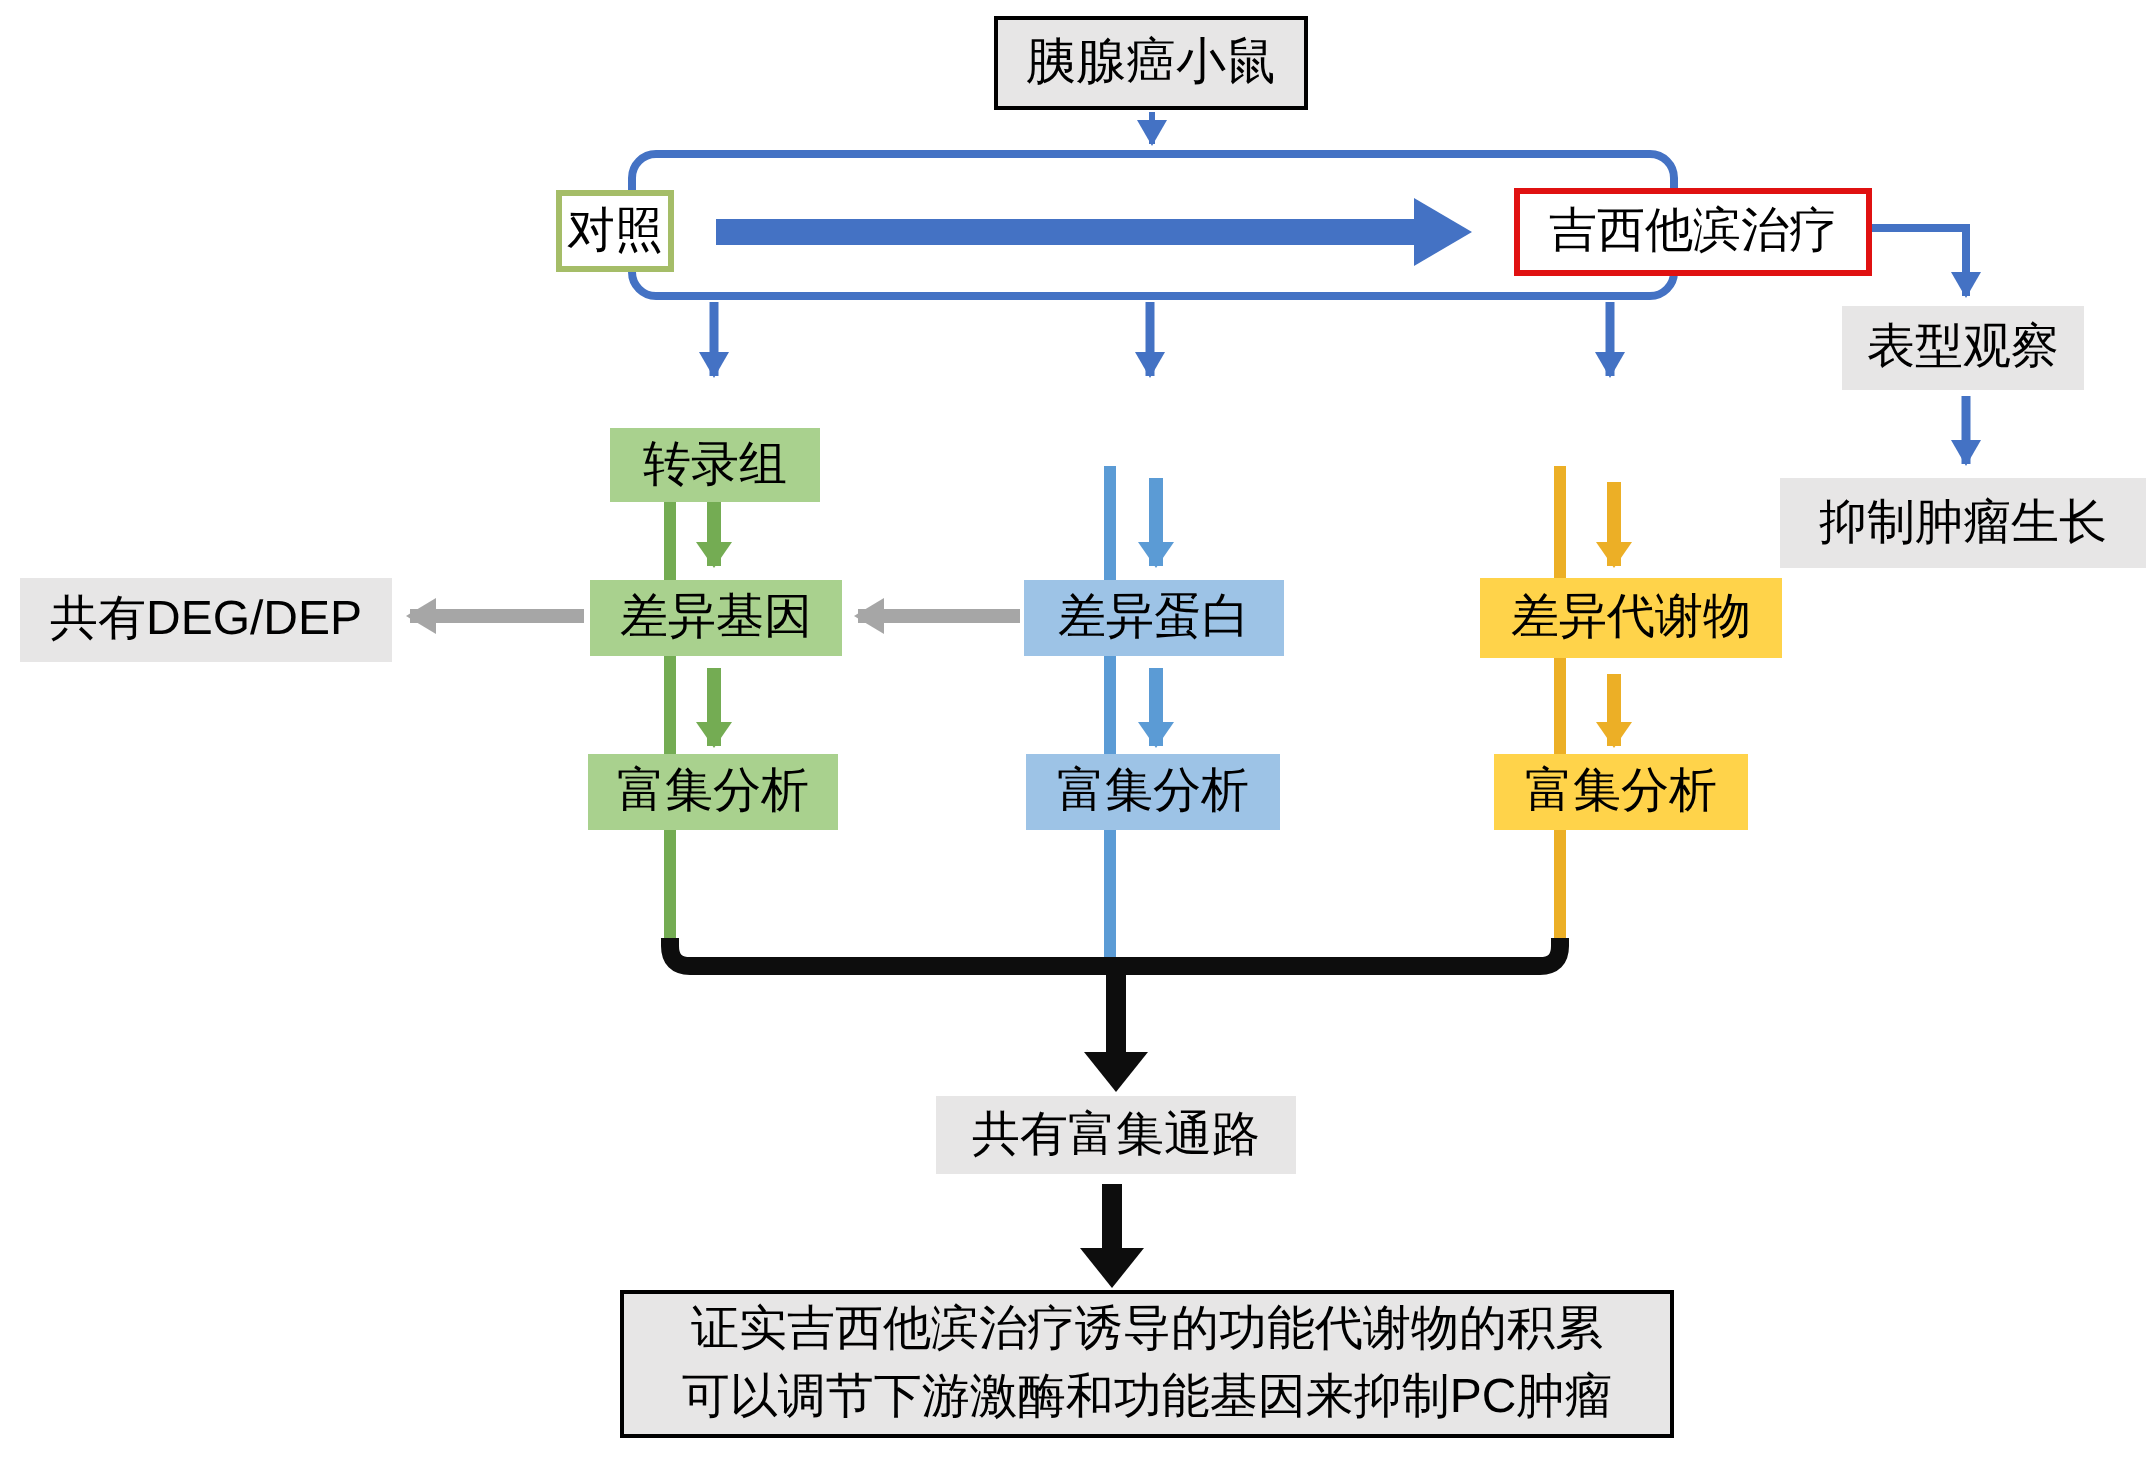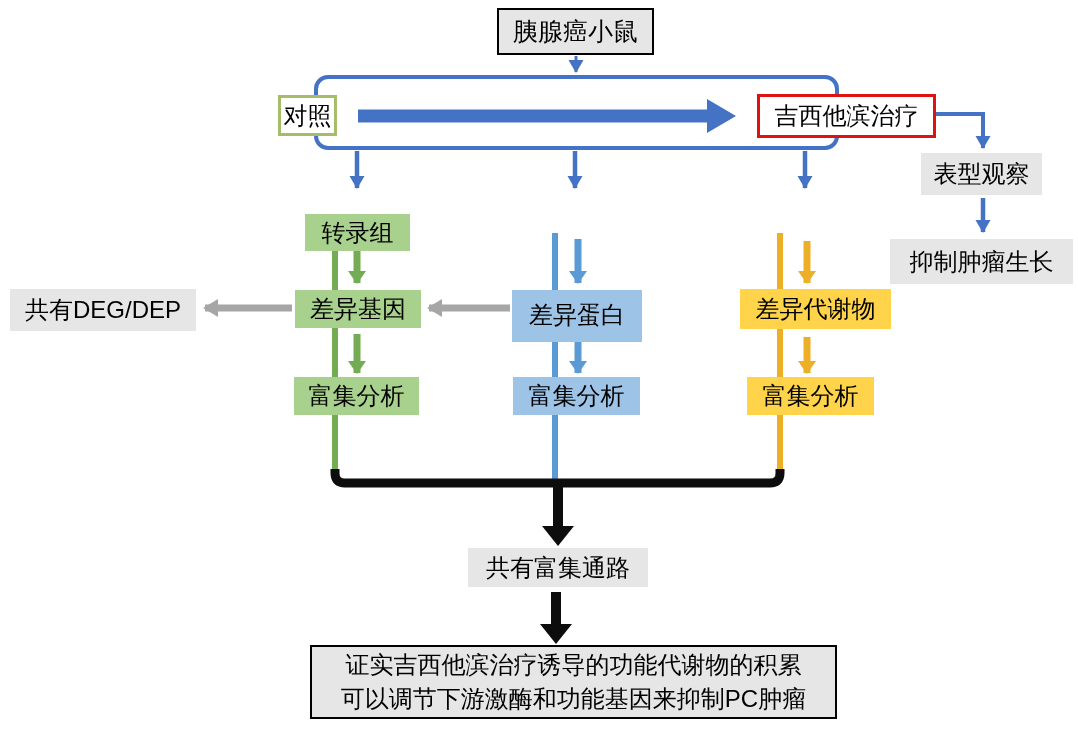--- a/index.html
+++ b/index.html
@@ -25,21 +25,21 @@
   
   .b-title{left:497px;top:8px;width:157px;height:47px;font-size:25px;}
   .b-control{left:278px;top:95px;width:59px;height:41px;}
   .b-treatment{left:735px;top:94px;width:179px;height:44px;margin-left:22px;}
   .b-pheno{left:921px;top:153px;width:121px;height:42px;}
   .b-tumor{left:890px;top:239px;width:183px;height:45px;}
   .b-omics-g{left:305px;top:196px;width:105px;height:37px;margin-top:18px;}
   .b-omics-b{left:529px;top:196px;width:105px;height:37px;}
   .b-omics-y{left:754px;top:196px;width:106px;height:37px;}
   .b-diff-g{left:295px;top:290px;width:126px;height:38px;}
-  .b-diff-b{left:512px;top:290px;width:130px;height:52px;font-family:Liberation Serif, serif;}
+  .b-diff-b{left:512px;top:290px;width:130px;height:38px;}
   .b-diff-y{left:740px;top:289px;width:151px;height:40px;}
   .b-enr-g{left:294px;top:377px;width:125px;height:38px;}
   .b-enr-b{left:513px;top:377px;width:127px;height:38px;}
   .b-enr-y{left:747px;top:377px;width:127px;height:38px;}
   .b-degdep{left:10px;top:289px;width:186px;height:42px;}
   .b-pathway{left:468px;top:548px;width:180px;height:39px;}
   .b-conclusion{left:310px;top:645px;width:527px;height:74px;flex-direction:column;line-height:34px;}
 
   
   svg{z-index:1;}

